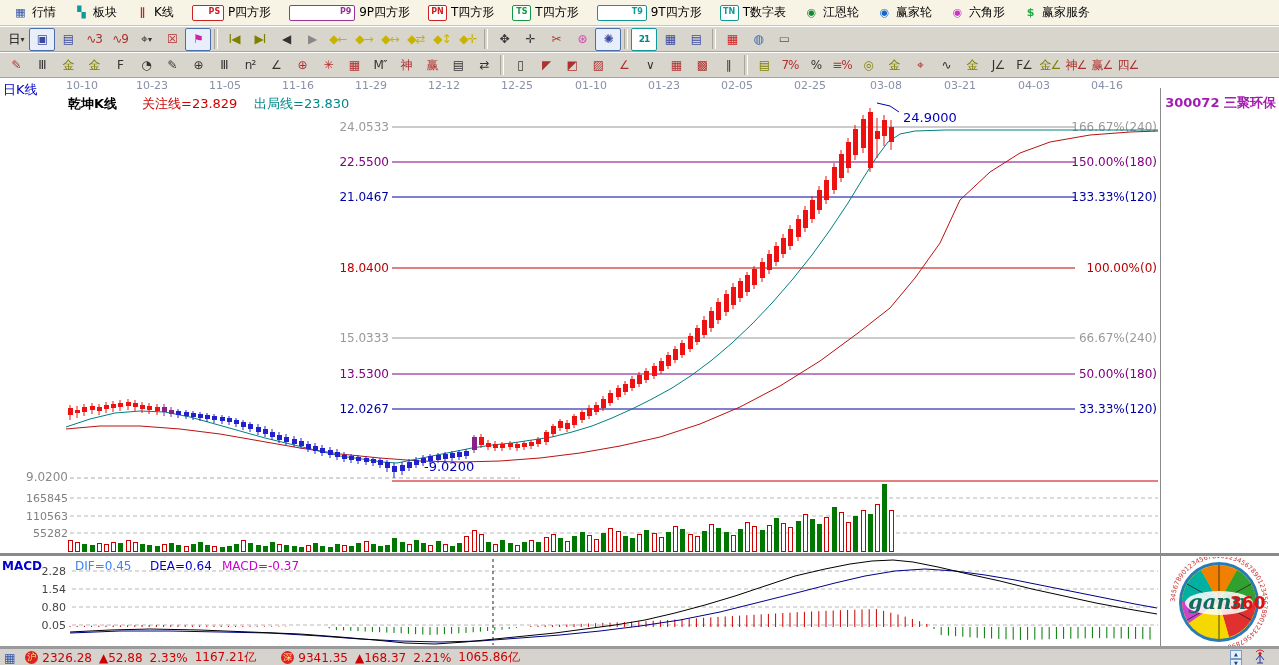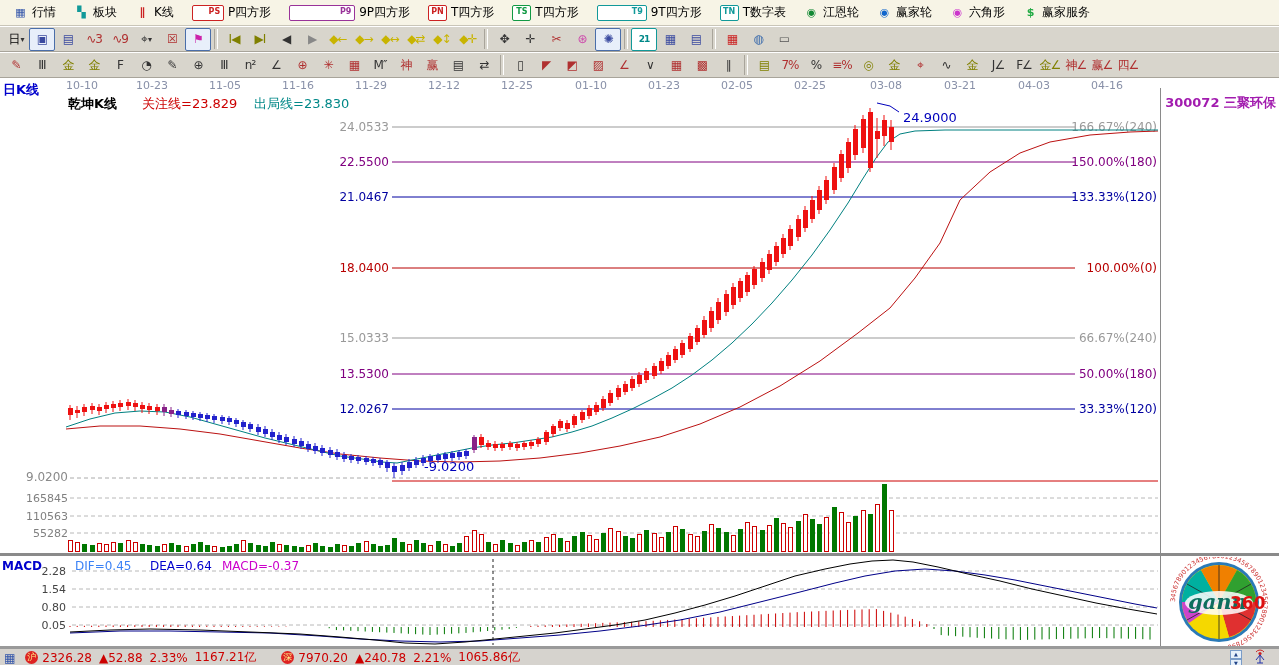--- a/index.html
+++ b/index.html
@@ -17,21 +17,21 @@
   .tb2{top:26px}.tb3{top:52px}
   .tbtn{width:24px;height:21px;display:flex;align-items:center;justify-content:center;font-size:12px;
         border:1px solid transparent;border-radius:2px;background:transparent;cursor:default;white-space:nowrap;letter-spacing:-1px}
   .tbtn.sel{border:1px solid #4a6ea9;background:#e8effa}
   .tbtn.cal{font-size:9px;font-weight:bold;border:1px solid #119999;background:#fff}
   .tsep{width:2px;height:20px;border-left:1px solid #a8a49a;border-right:1px solid #fff;margin:0 3px}
   .drop{font-size:8px;color:#333;margin-left:1px}
   
   .chart-wrap{position:absolute;left:0;top:78px;width:1279px;height:570px;background:#fff}
   .ovl{position:absolute;white-space:nowrap;font-size:13px}
-  #lbl-dayk{left:3px;top:3px;color:#0000cc;font-weight:bold}
+  #lbl-dayk{left:3px;top:3px;color:#0000cc;font-weight:normal}
   #lbl-qiankun{left:68px;top:17px;color:#000;font-weight:bold}
   #lbl-attn{left:142px;top:17px;color:#cc0000}
   #lbl-exit{left:254px;top:17px;color:#008888}
   #lbl-stock{right:3px;top:16px;color:#a21caf;font-weight:bold}
   #lbl-macd{left:2px;top:481px;color:#0000cc;font-weight:bold;font-size:12px}
   #lbl-dif{left:75px;top:481px;color:#3b82f6;font-size:12px}
   #lbl-dea{left:150px;top:481px;color:#0000cc;font-size:12px}
   #lbl-macdv{left:222px;top:481px;color:#cc00cc;font-size:12px}
   .logo-panel{position:absolute;left:1162px;top:479px;width:117px;height:89px;background:#fff}
   
@@ -783,22 +783,22 @@
 
 <div class="statusbar">
   <span class="sb-grid">▦</span>
   <span class="sb-circle">沪</span>
   <span class="sb-t">2326.28</span>
   <span class="sb-t">▲52.88</span>
   <span class="sb-t">2.33%</span>
   <span class="sb-t">1167.21亿</span>
   <span style="width:14px"></span>
   <span class="sb-circle">深</span>
-  <span class="sb-t">7970.20</span>
-  <span class="sb-t">▲240.78</span>
+  <span class="sb-t">9341.35</span>
+  <span class="sb-t">▲168.37</span>
   <span class="sb-t">2.21%</span>
   <span class="sb-t">1065.86亿</span>
   <div class="spinner">
     <span>▲</span>
     <span>▼</span>
   </div>
   <svg class="antenna" width="16" height="16" viewBox="0 0 16 16">
     <path d="M8,6 L8,14 M5,14 L11,14 M8,6 L4,11 M8,6 L12,11" stroke="#2233aa" stroke-width="1" fill="none"></path>
     <circle cx="8" cy="4.5" r="1.6" fill="#cc2222"></circle>
     <path d="M4,3 A5,5 0 0,1 12,3" stroke="#cc2222" stroke-width="1" fill="none"></path>

